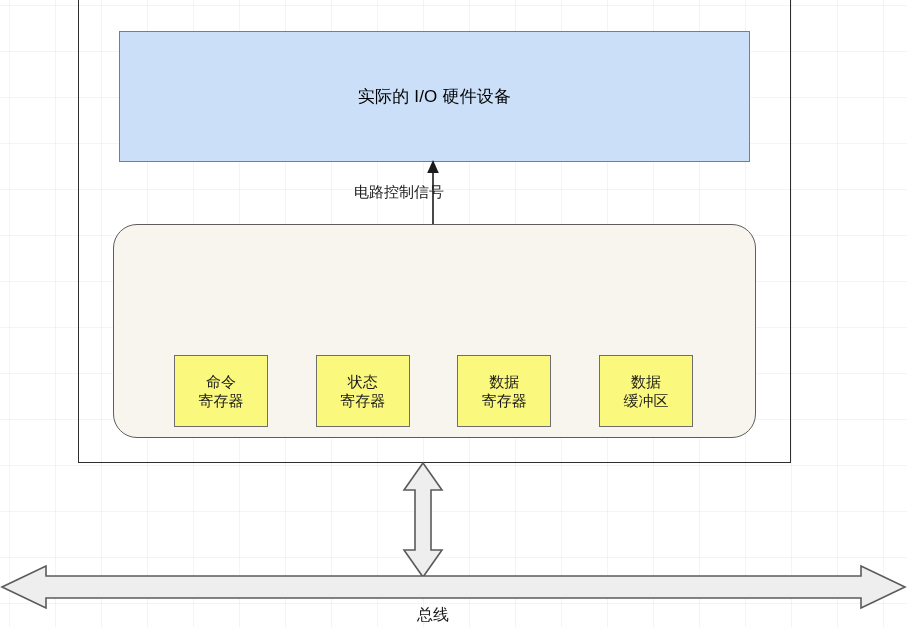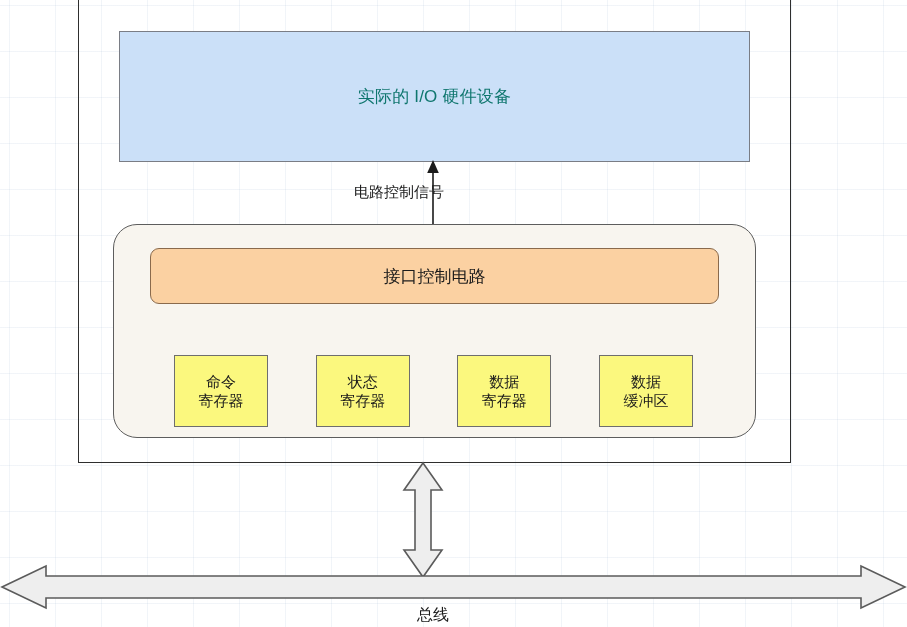--- a/index.html
+++ b/index.html
@@ -45,21 +45,21 @@
     height: 131px;
     background: #cbe0f8;
     border: 1.5px solid #7a7d85;
     box-sizing: border-box;
     display: flex;
     align-items: center;
     justify-content: center;
   }
   .device-label {
     font-size: 17px;
-    color: #0f766e;
+    color: #000000;
     letter-spacing: 0.2px;
     white-space: nowrap;
   }
 
   
   .signal-arrow {
     position: absolute;
     left: 415px;
     top: 158px;
     width: 36px;
@@ -175,23 +175,20 @@
   </div>
 
   <svg class="signal-arrow" viewBox="0 0 36 70">
     <line x1="18" y1="70" x2="18" y2="12" stroke="#1b1b1b" stroke-width="1.6"></line>
     <polygon points="18,2 12.2,15 23.8,15" fill="#1b1b1b"></polygon>
   </svg>
   <div class="signal-label">电路控制信号</div>
 
   <div class="interface-box"></div>
 
-  <div class="control-circuit">
-    <div class="control-circuit-label">接口控制电路</div>
-  </div>
 
   <div class="registers">
     <div class="register">
       <span>命令</span>
       <span>寄存器</span>
     </div>
     <div class="register">
       <span>状态</span>
       <span>寄存器</span>
     </div>

